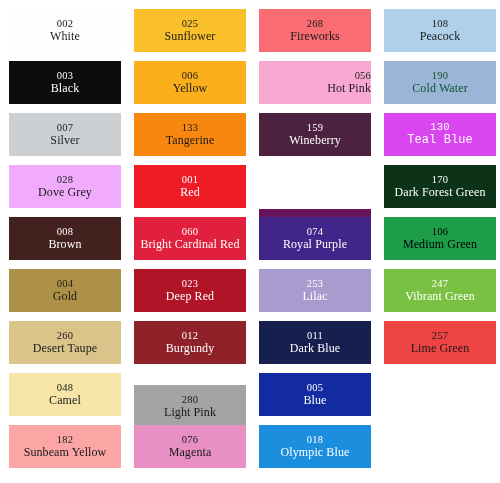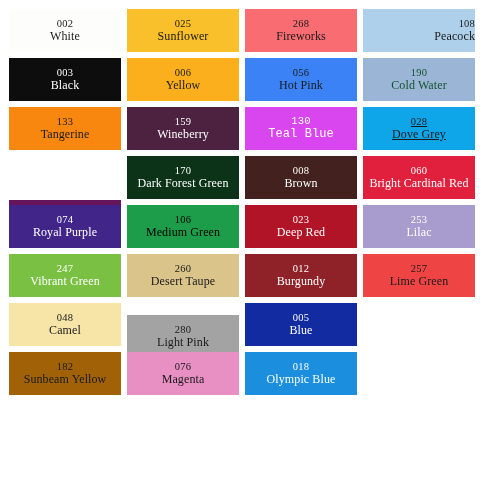--- a/index.html
+++ b/index.html
@@ -18,21 +18,20 @@
     width: 500px;
     height: 483px;
     padding: 9px 9px 0 9px;
     display: grid;
     grid-template-columns: repeat(4, 112px);
     grid-auto-rows: 43px;
     column-gap: 13px;
     row-gap: 9px;
     align-content: start;
     justify-content: start;
-    gap: 6px;
   }
   .swatch {
     box-sizing: border-box;
     width: 112px;
     height: 43px;
     display: flex;
     flex-direction: column;
     align-items: center;
     justify-content: center;
     line-height: 1.12;
@@ -61,55 +60,63 @@
       <div class="swatch-name">White</div>
     </div>
     <div class="swatch" style="background: rgb(250, 192, 43); color: rgb(26, 26, 26);">
       <div class="swatch-code">025</div>
       <div class="swatch-name">Sunflower</div>
     </div>
     <div class="swatch" style="background: rgb(249, 108, 114); color: rgb(26, 26, 26);">
       <div class="swatch-code">268</div>
       <div class="swatch-name">Fireworks</div>
     </div>
-    <div class="swatch" style="background: rgb(174, 208, 234); color: rgb(26, 26, 26); align-items: flex-end;">
+    <div class="swatch" style="background: rgb(174, 208, 234); color: rgb(26, 26, 26);">
       <div class="swatch-code">108</div>
       <div class="swatch-name">Peacock</div>
     </div>
     <div class="swatch" style="background: rgb(13, 13, 13); color: rgb(255, 255, 255); align-items: center;">
       <div class="swatch-code">003</div>
       <div class="swatch-name">Black</div>
     </div>
     <div class="swatch" style="background: rgb(251, 175, 29); color: rgb(26, 26, 26);">
       <div class="swatch-code">006</div>
       <div class="swatch-name">Yellow</div>
     </div>
-    <div class="swatch" style="background: #3b82f6; color: rgb(26, 26, 26);">
+    <div class="swatch" style="background: #f9a8d4; color: rgb(26, 26, 26); align-items: flex-end;">
       <div class="swatch-code">056</div>
       <div class="swatch-name">Hot Pink</div>
     </div>
     <div class="swatch" style="background: rgb(155, 181, 214); color: #14532d;">
       <div class="swatch-code">190</div>
       <div class="swatch-name">Cold Water</div>
+    </div>
+    <div class="swatch" style="background: rgb(204, 208, 211); color: rgb(26, 26, 26);">
+      <div class="swatch-code">007</div>
+      <div class="swatch-name">Silver</div>
     </div>
     <div class="swatch" style="background: rgb(247, 135, 15); color: rgb(26, 26, 26);">
       <div class="swatch-code">133</div>
       <div class="swatch-name">Tangerine</div>
     </div>
     <div class="swatch" style="background: rgb(76, 34, 64); color: rgb(255, 255, 255);">
       <div class="swatch-code">159</div>
       <div class="swatch-name">Wineberry</div>
     </div>
     <div class="swatch" style="background: #d946ef; color: rgb(255, 255, 255); font-family: Liberation Mono, monospace;">
       <div class="swatch-code">130</div>
       <div class="swatch-name">Teal Blue</div>
     </div>
-    <div class="swatch" style="background: #0ea5e9; color: rgb(26, 26, 26); text-decoration: underline;">
+    <div class="swatch" style="background: #f0abfc; color: rgb(26, 26, 26);">
       <div class="swatch-code">028</div>
       <div class="swatch-name">Dove Grey</div>
+    </div>
+    <div class="swatch" style="background: rgb(238, 28, 37); color: rgb(255, 255, 255);">
+      <div class="swatch-code">001</div>
+      <div class="swatch-name">Red</div>
     </div>
     <div class="swatch" style="background: rgb(102, 21, 92); color: rgb(255, 255, 255); margin-top: 44px;">
       <div class="swatch-code">137</div>
       <div class="swatch-name">Deep Purple</div>
     </div>
     <div class="swatch" style="background: rgb(12, 51, 24); color: rgb(255, 255, 255);">
       <div class="swatch-code">170</div>
       <div class="swatch-name">Dark Forest Green</div>
     </div>
     <div class="swatch" style="background: rgb(67, 33, 30); color: rgb(255, 255, 255);">
@@ -121,58 +128,66 @@
       <div class="swatch-name">Bright Cardinal Red</div>
     </div>
     <div class="swatch" style="background: rgb(65, 37, 136); color: rgb(255, 255, 255);">
       <div class="swatch-code">074</div>
       <div class="swatch-name">Royal Purple</div>
     </div>
     <div class="swatch" style="background: rgb(29, 156, 74); color: #000000;">
       <div class="swatch-code">106</div>
       <div class="swatch-name">Medium Green</div>
     </div>
+    <div class="swatch" style="background: rgb(174, 145, 72); color: rgb(26, 26, 26);">
+      <div class="swatch-code">004</div>
+      <div class="swatch-name">Gold</div>
+    </div>
     <div class="swatch" style="background: rgb(177, 20, 38); color: rgb(255, 255, 255);">
       <div class="swatch-code">023</div>
       <div class="swatch-name">Deep Red</div>
     </div>
     <div class="swatch" style="background: rgb(167, 156, 205); color: rgb(255, 255, 255);">
       <div class="swatch-code">253</div>
       <div class="swatch-name">Lilac</div>
     </div>
     <div class="swatch" style="background: rgb(122, 193, 67); color: rgb(255, 255, 255);">
       <div class="swatch-code">247</div>
       <div class="swatch-name">Vibrant Green</div>
     </div>
     <div class="swatch" style="background: rgb(219, 196, 138); color: rgb(26, 26, 26);">
       <div class="swatch-code">260</div>
       <div class="swatch-name">Desert Taupe</div>
     </div>
     <div class="swatch" style="background: rgb(142, 34, 40); color: rgb(255, 255, 255);">
       <div class="swatch-code">012</div>
       <div class="swatch-name">Burgundy</div>
     </div>
+    <div class="swatch" style="background: rgb(22, 32, 79); color: rgb(255, 255, 255);">
+      <div class="swatch-code">011</div>
+      <div class="swatch-name">Dark Blue</div>
+    </div>
     <div class="swatch" style="background: #ef4444; color: rgb(26, 26, 26);">
       <div class="swatch-code">257</div>
       <div class="swatch-name">Lime Green</div>
     </div>
     <div class="swatch" style="background: rgb(247, 229, 168); color: rgb(26, 26, 26);">
       <div class="swatch-code">048</div>
       <div class="swatch-name">Camel</div>
     </div>
     <div class="swatch" style="background: #a3a3a3; color: rgb(26, 26, 26); margin-top: 12px;">
       <div class="swatch-code">280</div>
       <div class="swatch-name">Light Pink</div>
     </div>
     <div class="swatch" style="background: rgb(18, 43, 160); color: rgb(255, 255, 255);">
       <div class="swatch-code">005</div>
       <div class="swatch-name">Blue</div>
     </div>
     <div class="swatch empty"></div>
-    <div class="swatch" style="background: #a16207; color: rgb(26, 26, 26);">
+    <div class="swatch" style="background: #fca5a5; color: rgb(26, 26, 26);">
       <div class="swatch-code">182</div>
       <div class="swatch-name">Sunbeam Yellow</div>
     </div>
     <div class="swatch" style="background: rgb(232, 143, 196); color: rgb(26, 26, 26);">
       <div class="swatch-code">076</div>
       <div class="swatch-name">Magenta</div>
     </div>
     <div class="swatch" style="background: rgb(27, 142, 222); color: rgb(255, 255, 255);">
       <div class="swatch-code">018</div>
       <div class="swatch-name">Olympic Blue</div>

